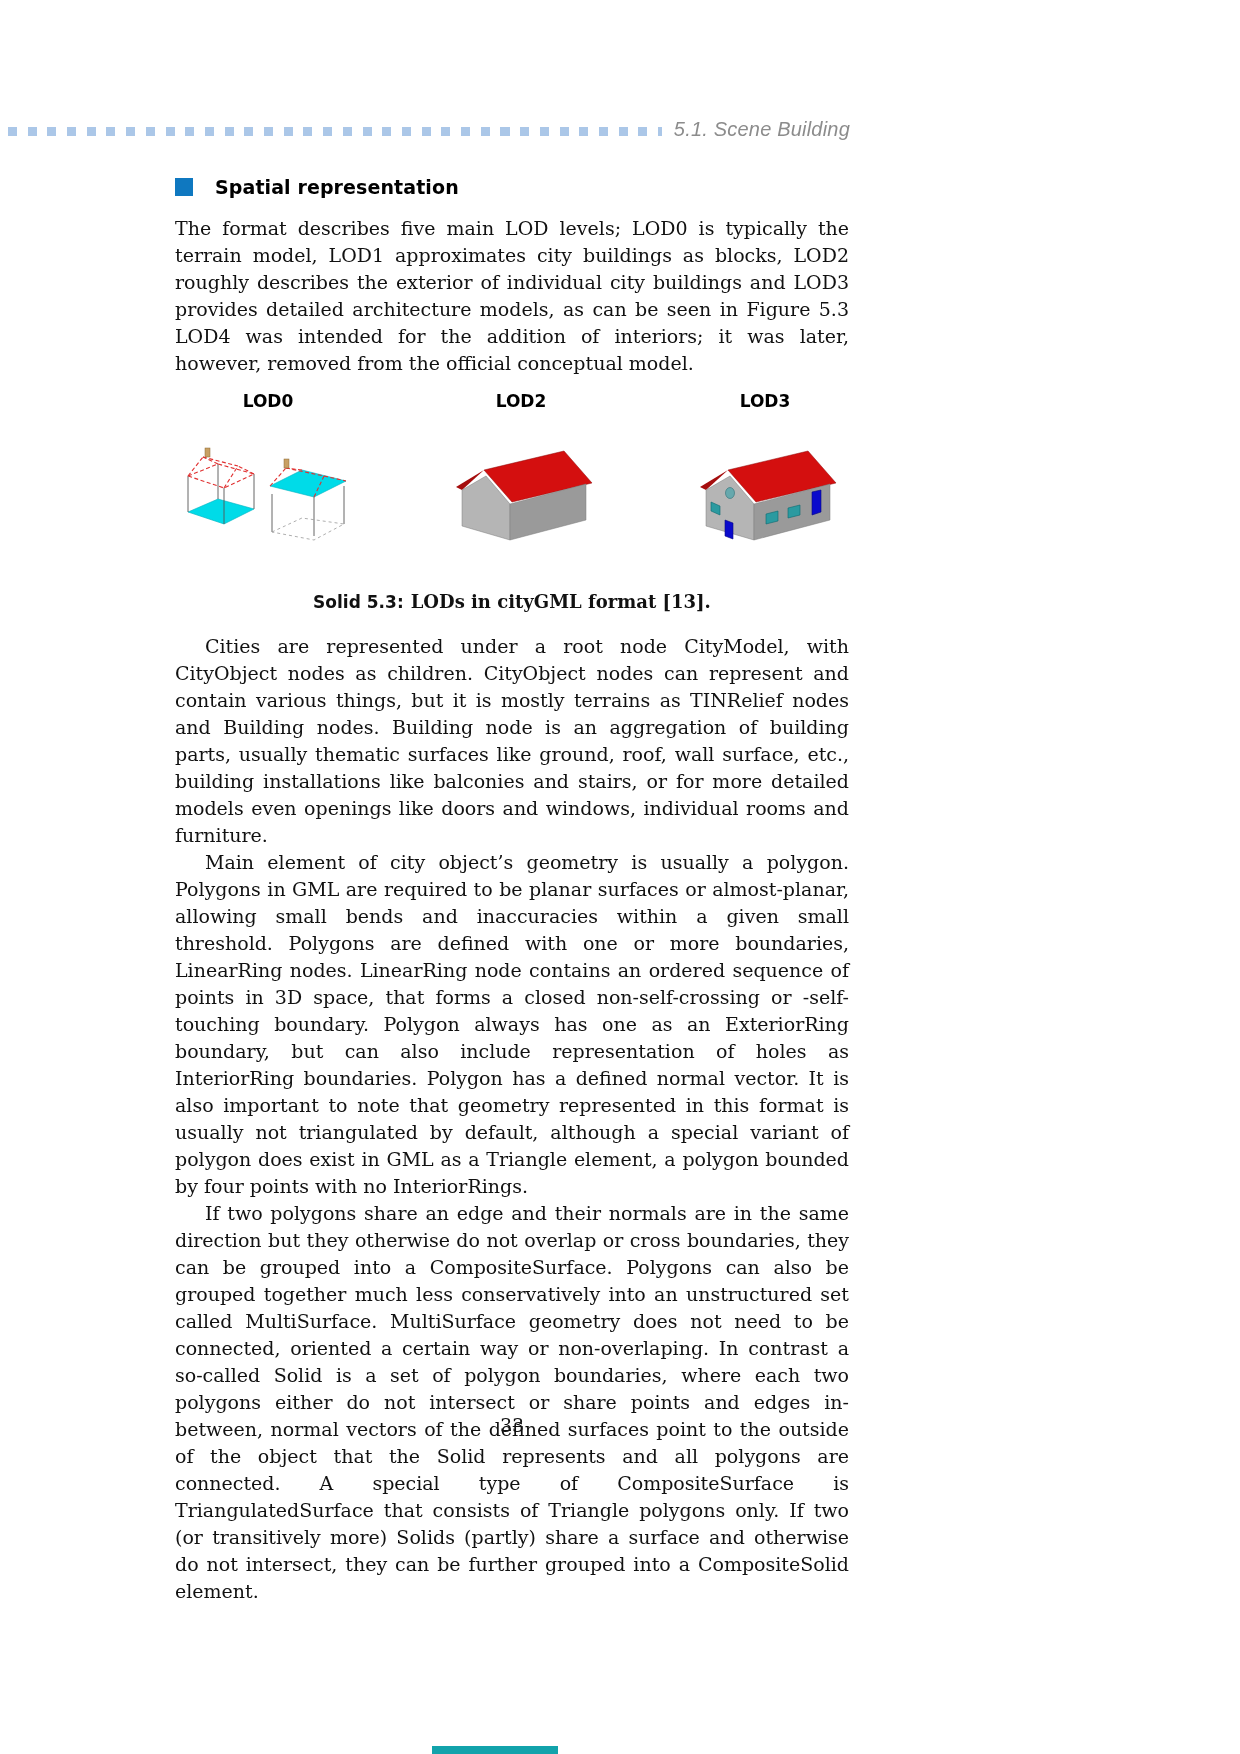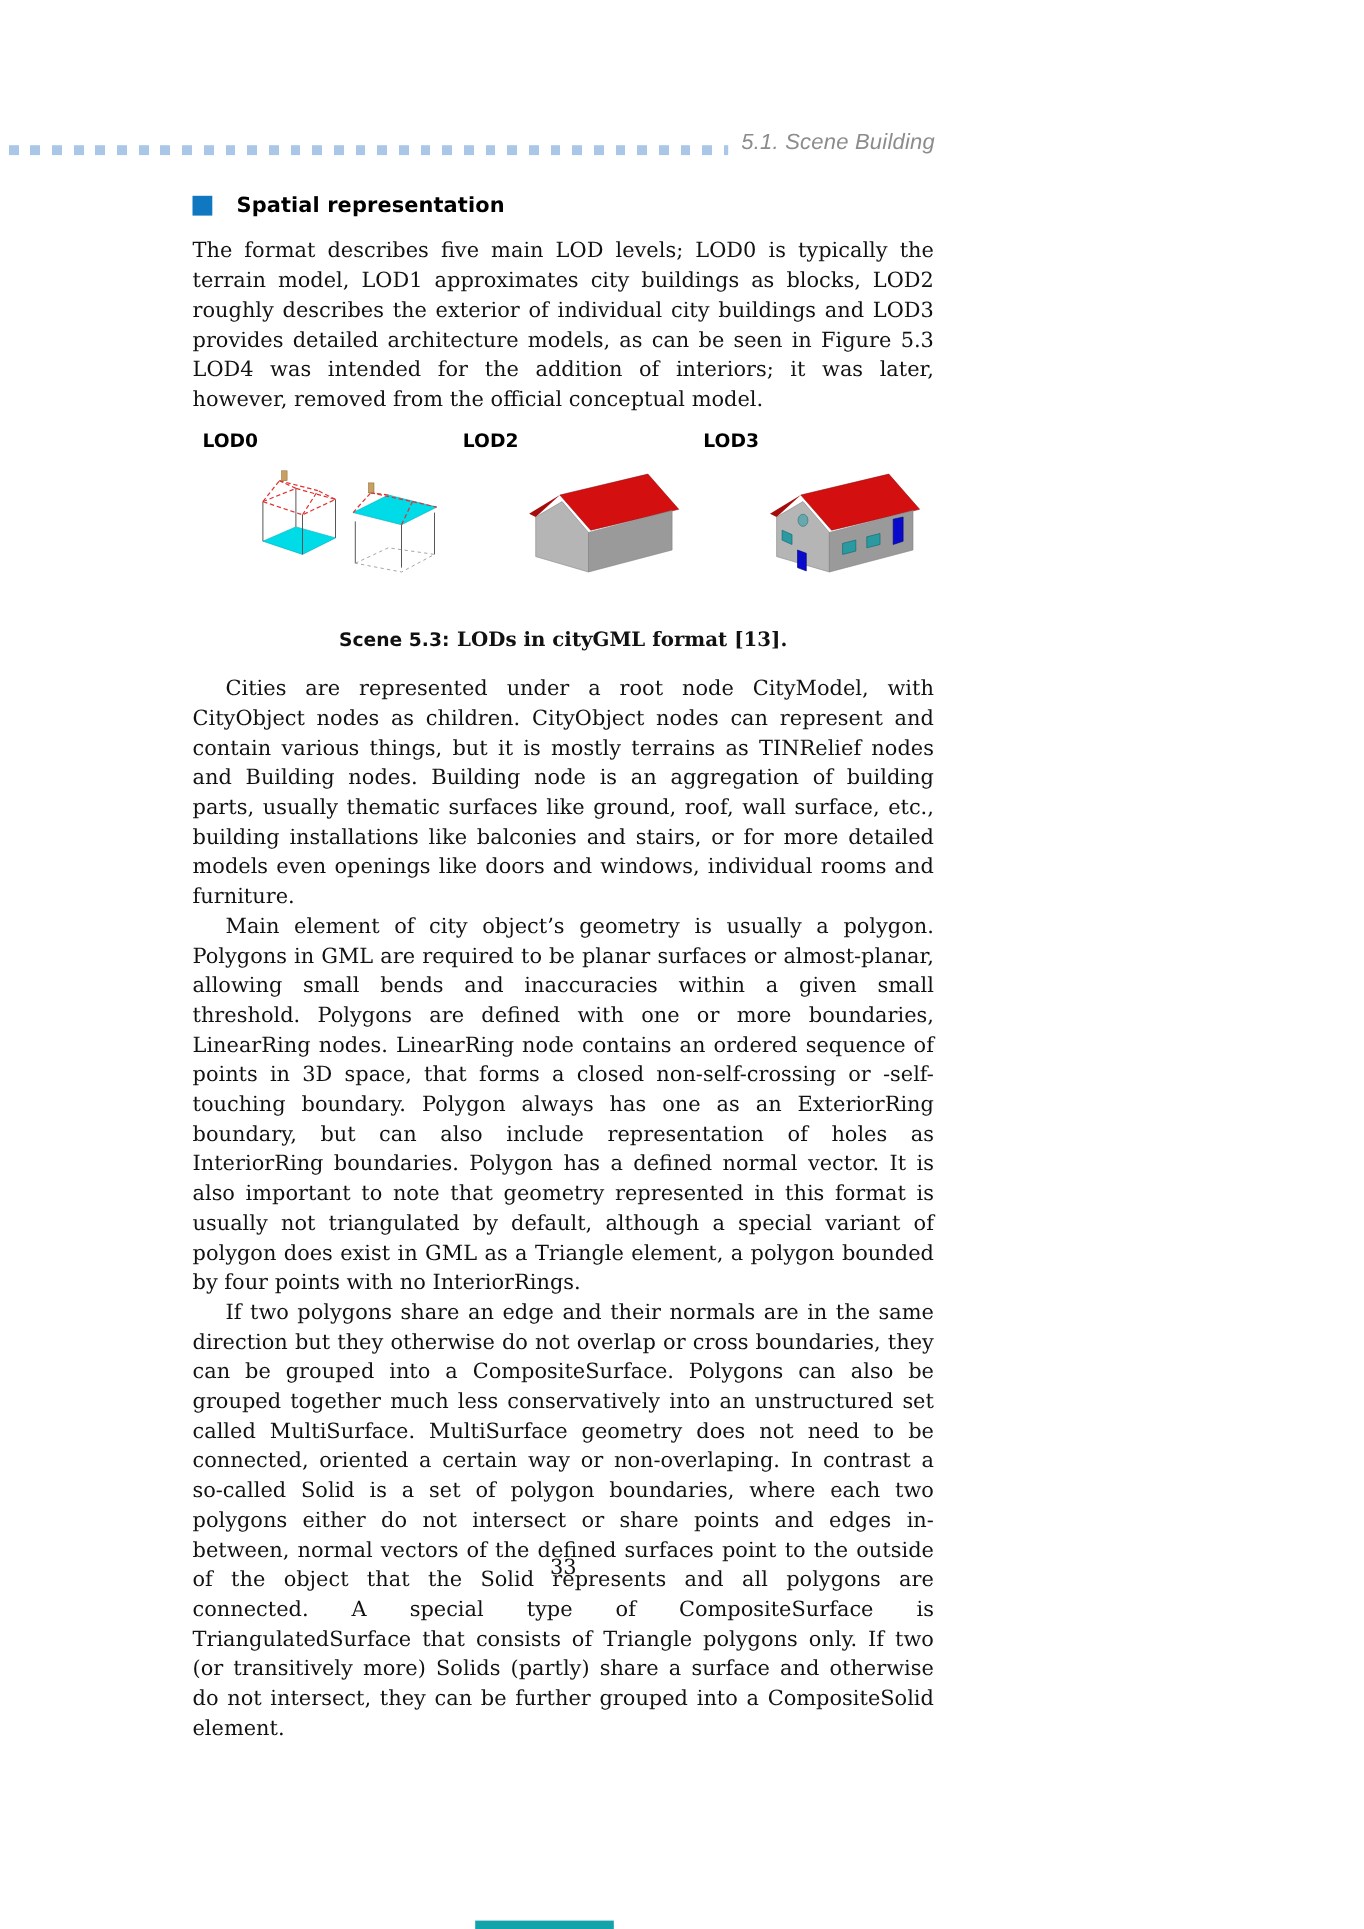--- a/index.html
+++ b/index.html
@@ -8,21 +8,21 @@
     width:1240px; height:1754px;
     background:#ffffff;
     font-family:"DejaVu Serif", serif;
     color:#111111;
     overflow:hidden;
   }
 
   
   .header {
     position:absolute; top:118px; left:8px; width:842px;
-    display:flex; align-items:flex-end;
+    display:flex; align-items:center;
   }
   .header-dots {
     flex:1; height:9px; margin-right:12px; margin-top:4px;
     background:repeating-linear-gradient(90deg,#abc7e8 0 9px, transparent 9px 19.7px);
   }
   .header-title {
     font-family:"Liberation Sans", sans-serif;
     font-style:italic; font-size:20px; color:#8c8c8c;
     white-space:nowrap; letter-spacing:0.2px;
   }
@@ -36,21 +36,21 @@
     font-family:"DejaVu Sans", sans-serif; font-weight:bold;
     font-size:19px; color:#000000; letter-spacing:0.1px;
   }
 
   p.body { margin:0; font-size:19px; line-height:27px; text-align:justify; }
   p.body.indent { text-indent:30px; }
 
   
   .figure { width:656px; margin:14px auto 0; }
   .figure-row { display:flex; justify-content:space-between; }
-  .figure-item { display:flex; flex-direction:row; align-items:flex-start; }
+  .figure-item { display:flex; flex-direction:column; align-items:center; }
   .figure-item-label {
     font-family:"DejaVu Sans", sans-serif; font-weight:bold; font-size:17px; color:#000;
   }
   .figure-img-box { height:168px; display:flex; align-items:center; justify-content:center; }
   .figure-caption { text-align:center; margin-top:12px; font-size:18px; }
   .figure-caption .cap-label {
     font-family:"DejaVu Sans", sans-serif; font-weight:bold; font-size:17px;
   }
   .figure-caption .cap-text { margin-left:7px;font-weight:bold; }
 
@@ -157,21 +157,21 @@
               <polygon points="76,74 88,71 88,81 76,84" fill="#2b9aa0" stroke="#0c6a70" stroke-width="0.6"></polygon>
               <polygon points="98,68 110,65 110,75 98,78" fill="#2b9aa0" stroke="#0c6a70" stroke-width="0.6"></polygon>
               <polygon points="122,52 131,50 131,72 122,75" fill="#0a0acc" stroke="#060680" stroke-width="0.6"></polygon>
             </svg>
           </div>
         </div>
 
       </div>
 
       <div class="figure-caption">
-        <span class="cap-label">Scene 5.3:</span><span class="cap-text">LODs in cityGML format [13].</span>
+        <span class="cap-label">Solid 5.3:</span><span class="cap-text">LODs in cityGML format [13].</span>
       </div>
     </div>
 
     <div class="para-block after-figure">
       <p class="body indent">Cities are represented under a root node CityModel, with CityObject nodes as children. CityObject nodes can represent and contain various things, but it is mostly terrains as TINRelief nodes and Building nodes. Building node is an aggregation of building parts, usually thematic surfaces like ground, roof, wall surface, etc., building installations like balconies and stairs, or for more detailed models even openings like doors and windows, individual rooms and furniture.</p>
       <p class="body indent">Main element of city object’s geometry is usually a polygon. Polygons in GML are required to be planar surfaces or almost-planar, allowing small bends and inaccuracies within a given small threshold. Polygons are defined with one or more boundaries, LinearRing nodes. LinearRing node contains an ordered sequence of points in 3D space, that forms a closed non-self-crossing or -self-touching boundary. Polygon always has one as an ExteriorRing boundary, but can also include representation of holes as InteriorRing boundaries. Polygon has a defined normal vector. It is also important to note that geometry represented in this format is usually not triangulated by default, although a special variant of polygon does exist in GML as a Triangle element, a polygon bounded by four points with no InteriorRings.</p>
       <p class="body indent">If two polygons share an edge and their normals are in the same direction but they otherwise do not overlap or cross boundaries, they can be grouped into a CompositeSurface. Polygons can also be grouped together much less conservatively into an unstructured set called MultiSurface. MultiSurface geometry does not need to be connected, oriented a certain way or non-overlaping. In contrast a so-called Solid is a set of polygon boundaries, where each two polygons either do not intersect or share points and edges in-between, normal vectors of the defined surfaces point to the outside of the object that the Solid represents and all polygons are connected. A special type of CompositeSurface is TriangulatedSurface that consists of Triangle polygons only. If two (or transitively more) Solids (partly) share a surface and otherwise do not intersect, they can be further grouped into a CompositeSolid element.</p>
     </div>
 
   </div>

